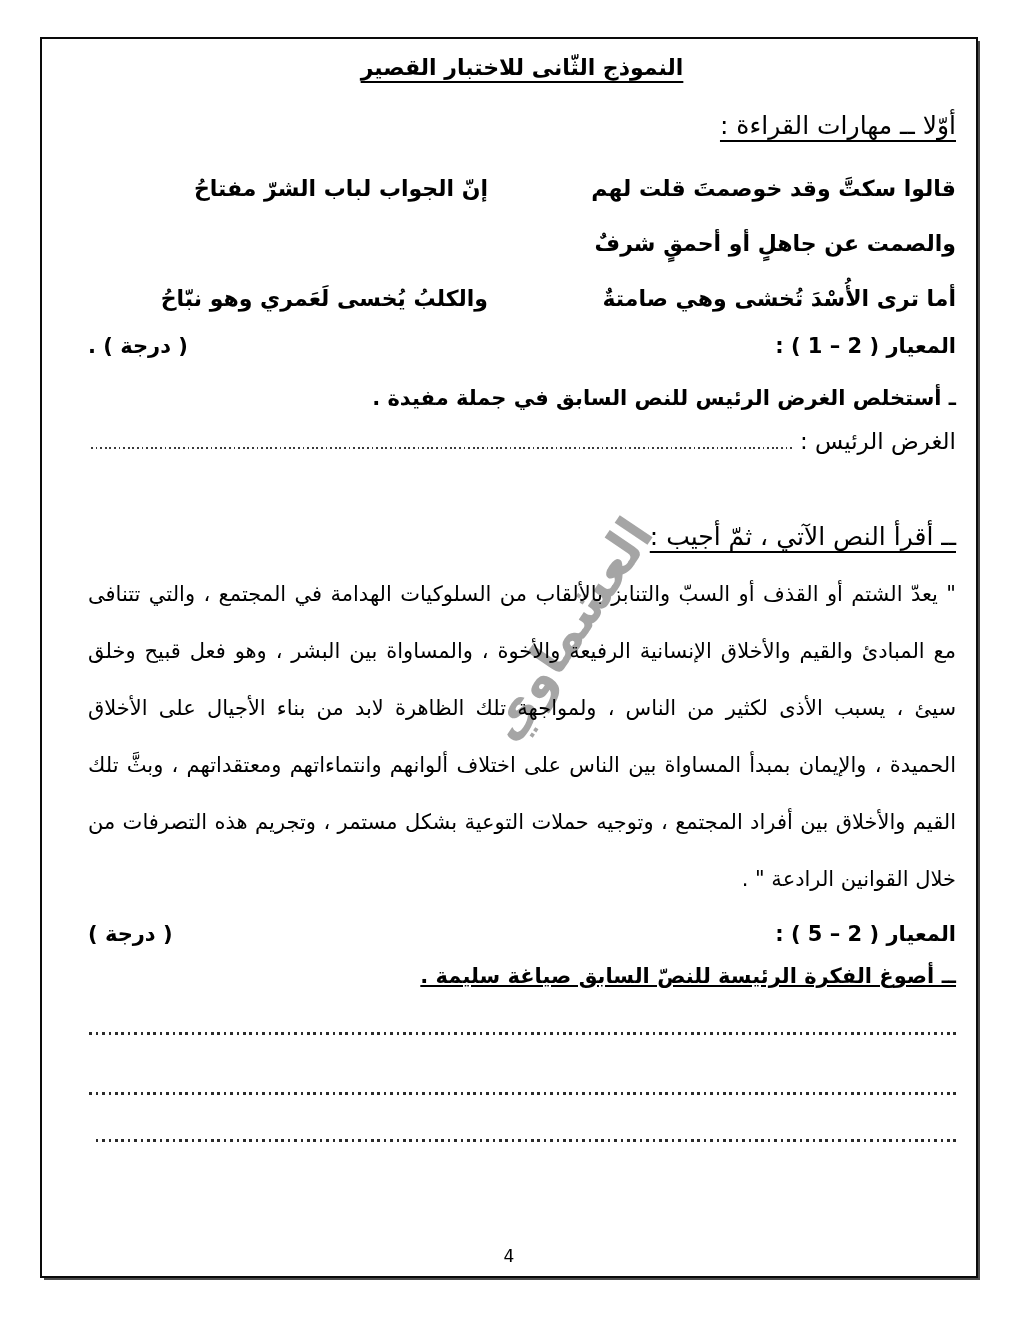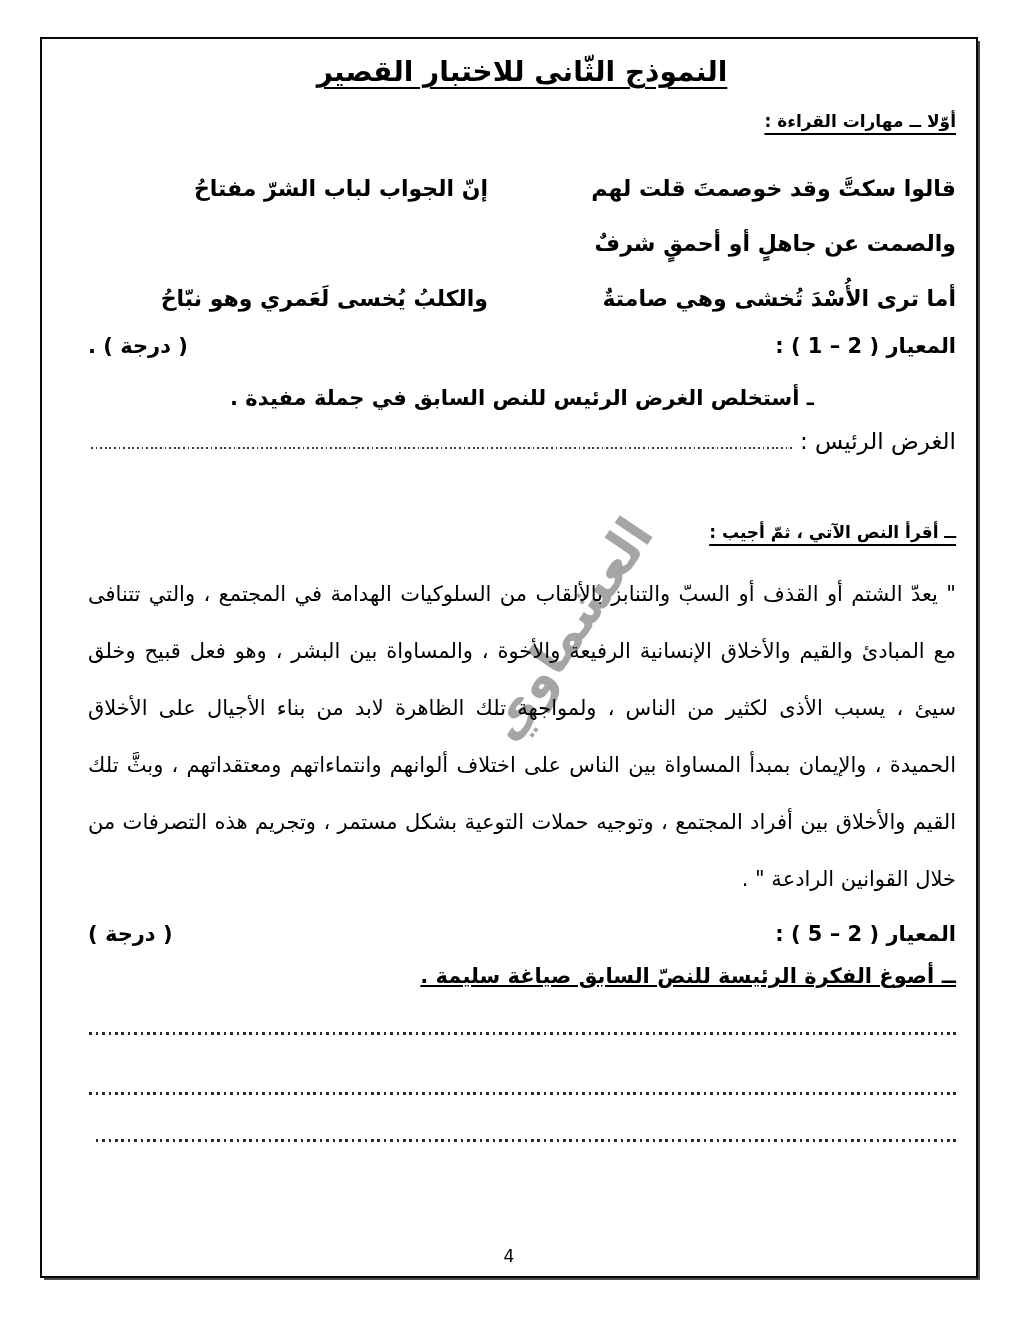--- a/index.html
+++ b/index.html
@@ -29,33 +29,33 @@
     background: #fff;
   }
   .content {
     position: relative;
     direction: rtl;
     padding: 0 20px 0 46px;
     z-index: 1;
   }
   .title {
     text-align: center;
-    font-size: 28px;
+    font-size: 22px;
     font-weight: bold;
     margin-top: 16px;
     height: 32px;
   }
   .title span {
     text-decoration: underline;
     text-underline-offset: 6px;
     text-decoration-thickness: 2px;
   }
   .h-line {
-    font-size: 17px;
-    font-weight: bold;
+    font-size: 25px;
+    font-weight: normal;
     height: 30px;
   }
   .h-line .u {
     text-decoration: underline;
     text-underline-offset: 6px;
     text-decoration-thickness: 2px;
   }
   .sec1-heading { margin-top: 24px; }
   .instruction  { margin-top: 24px; }
   .poem { margin-top: 20px; }
@@ -79,21 +79,21 @@
   .criterion-row .marks {
     font-weight: bold;
   }
   .crit-1 { margin-top: 8px; }
   .crit-2 { margin-top: 14px; }
   .task-line {
     font-size: 21px;
     font-weight: bold;
     height: 28px;
   }
-  .task-1 { margin-top: 22px; text-align: center; }
+  .task-1 { margin-top: 22px; }
   .task-2 { margin-top: 12px; text-decoration: underline; }
   .answer-row {
     display: flex;
     align-items: flex-end;
     margin-top: 14px;
     height: 26px;
     font-size: 23px;
   }
   .answer-row .label { white-space: nowrap; }
   .fine-dots {

